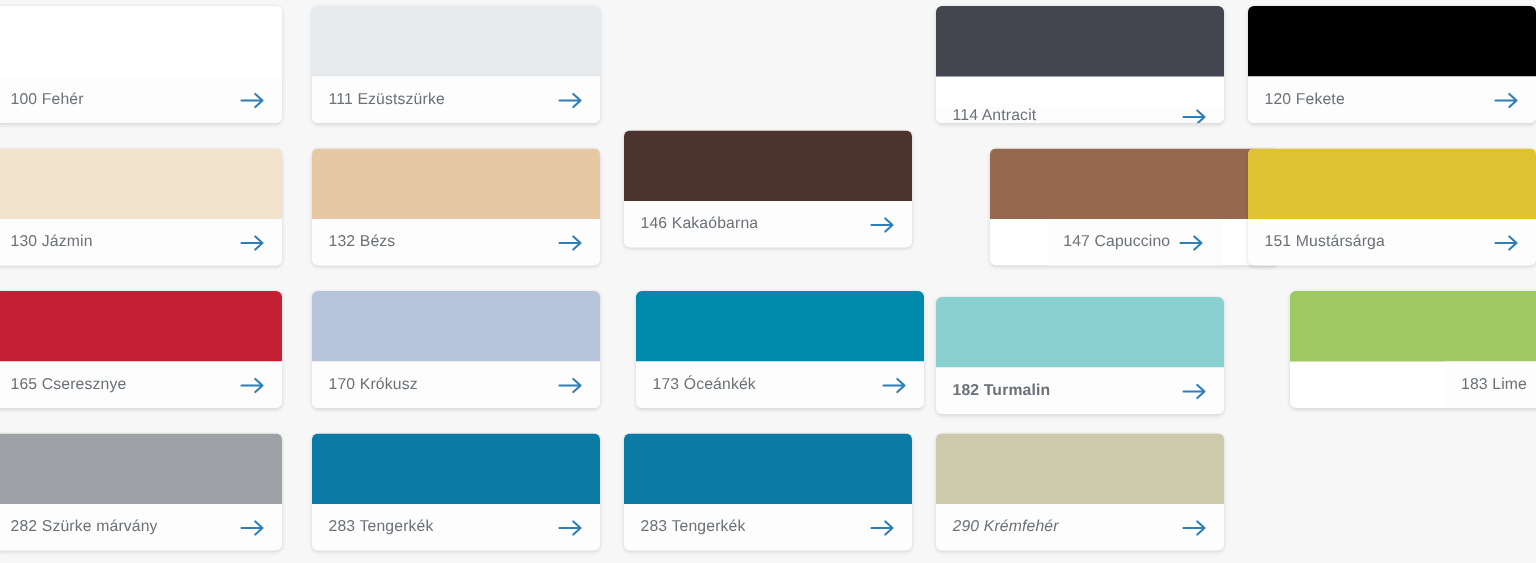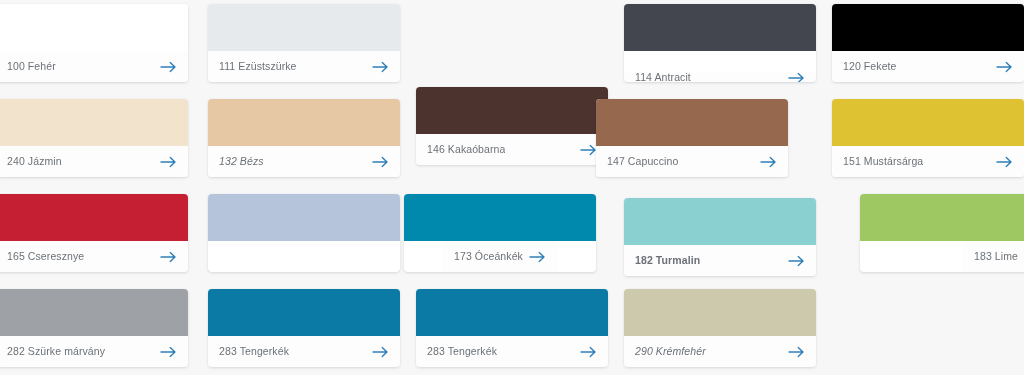--- a/index.html
+++ b/index.html
@@ -113,29 +113,29 @@
         <span class="arrow-icon">
           <svg width="17" height="12" viewBox="0 0 17 12" xmlns="http://www.w3.org/2000/svg">
             <path d="M1 6 H15 M10.2 1.6 L15 6 L10.2 10.4" fill="none" stroke="#2e7fb8" stroke-width="1.4" stroke-linecap="round" stroke-linejoin="round"></path>
           </svg>
         </span>
       </div>
     </div>
     <div class="swatch-card" style="left: -4px; top: 99px; width: 192px;">
       <div class="swatch-color" title="#f2e4cc" style="background: rgb(242, 228, 204);"></div>
       <div class="swatch-label-row">
-        <span class="swatch-name">240 Jázmin</span>
-        <span class="arrow-icon">
-          <svg width="17" height="12" viewBox="0 0 17 12" xmlns="http://www.w3.org/2000/svg">
-            <path d="M1 6 H15 M10.2 1.6 L15 6 L10.2 10.4" fill="none" stroke="#2e7fb8" stroke-width="1.4" stroke-linecap="round" stroke-linejoin="round"></path>
-          </svg>
-        </span>
-      </div>
-    </div>
-    <div class="swatch-card" style="left: 208px; top: 99px; width: 192px; font-style: italic;">
+        <span class="swatch-name">130 Jázmin</span>
+        <span class="arrow-icon">
+          <svg width="17" height="12" viewBox="0 0 17 12" xmlns="http://www.w3.org/2000/svg">
+            <path d="M1 6 H15 M10.2 1.6 L15 6 L10.2 10.4" fill="none" stroke="#2e7fb8" stroke-width="1.4" stroke-linecap="round" stroke-linejoin="round"></path>
+          </svg>
+        </span>
+      </div>
+    </div>
+    <div class="swatch-card" style="left: 208px; top: 99px; width: 192px;">
       <div class="swatch-color" title="#e7c8a4" style="background: rgb(231, 200, 164);"></div>
       <div class="swatch-label-row">
         <span class="swatch-name">132 Bézs</span>
         <span class="arrow-icon">
           <svg width="17" height="12" viewBox="0 0 17 12" xmlns="http://www.w3.org/2000/svg">
             <path d="M1 6 H15 M10.2 1.6 L15 6 L10.2 10.4" fill="none" stroke="#2e7fb8" stroke-width="1.4" stroke-linecap="round" stroke-linejoin="round"></path>
           </svg>
         </span>
       </div>
     </div>
@@ -143,21 +143,21 @@
       <div class="swatch-color" title="#4d332e" style="background: rgb(77, 51, 46);"></div>
       <div class="swatch-label-row">
         <span class="swatch-name">146 Kakaóbarna</span>
         <span class="arrow-icon">
           <svg width="17" height="12" viewBox="0 0 17 12" xmlns="http://www.w3.org/2000/svg">
             <path d="M1 6 H15 M10.2 1.6 L15 6 L10.2 10.4" fill="none" stroke="#2e7fb8" stroke-width="1.4" stroke-linecap="round" stroke-linejoin="round"></path>
           </svg>
         </span>
       </div>
     </div>
-    <div class="swatch-card" style="left: 596px; top: 99px; width: 192px;">
+    <div class="swatch-card" style="left: 660px; top: 99px; width: 192px; align-items: center;">
       <div class="swatch-color" title="#96694f" style="background: rgb(150, 105, 79);"></div>
       <div class="swatch-label-row">
         <span class="swatch-name">147 Capuccino</span>
         <span class="arrow-icon">
           <svg width="17" height="12" viewBox="0 0 17 12" xmlns="http://www.w3.org/2000/svg">
             <path d="M1 6 H15 M10.2 1.6 L15 6 L10.2 10.4" fill="none" stroke="#2e7fb8" stroke-width="1.4" stroke-linecap="round" stroke-linejoin="round"></path>
           </svg>
         </span>
       </div>
     </div>
@@ -178,22 +178,30 @@
         <span class="swatch-name">165 Cseresznye</span>
         <span class="arrow-icon">
           <svg width="17" height="12" viewBox="0 0 17 12" xmlns="http://www.w3.org/2000/svg">
             <path d="M1 6 H15 M10.2 1.6 L15 6 L10.2 10.4" fill="none" stroke="#2e7fb8" stroke-width="1.4" stroke-linecap="round" stroke-linejoin="round"></path>
           </svg>
         </span>
       </div>
     </div>
     <div class="swatch-card" style="left: 208px; top: 194px; width: 192px;">
       <div class="swatch-color" title="#b5c4da" style="background: rgb(181, 196, 218);"></div>
-    </div>
-    <div class="swatch-card" style="left: 404px; top: 194px; width: 192px; align-items: center;">
+      <div class="swatch-label-row">
+        <span class="swatch-name">170 Krókusz</span>
+        <span class="arrow-icon">
+          <svg width="17" height="12" viewBox="0 0 17 12" xmlns="http://www.w3.org/2000/svg">
+            <path d="M1 6 H15 M10.2 1.6 L15 6 L10.2 10.4" fill="none" stroke="#2e7fb8" stroke-width="1.4" stroke-linecap="round" stroke-linejoin="round"></path>
+          </svg>
+        </span>
+      </div>
+    </div>
+    <div class="swatch-card" style="left: 424px; top: 194px; width: 192px;">
       <div class="swatch-color" title="#0089ad" style="background: rgb(0, 137, 173);"></div>
       <div class="swatch-label-row">
         <span class="swatch-name">173 Óceánkék</span>
         <span class="arrow-icon">
           <svg width="17" height="12" viewBox="0 0 17 12" xmlns="http://www.w3.org/2000/svg">
             <path d="M1 6 H15 M10.2 1.6 L15 6 L10.2 10.4" fill="none" stroke="#2e7fb8" stroke-width="1.4" stroke-linecap="round" stroke-linejoin="round"></path>
           </svg>
         </span>
       </div>
     </div>

